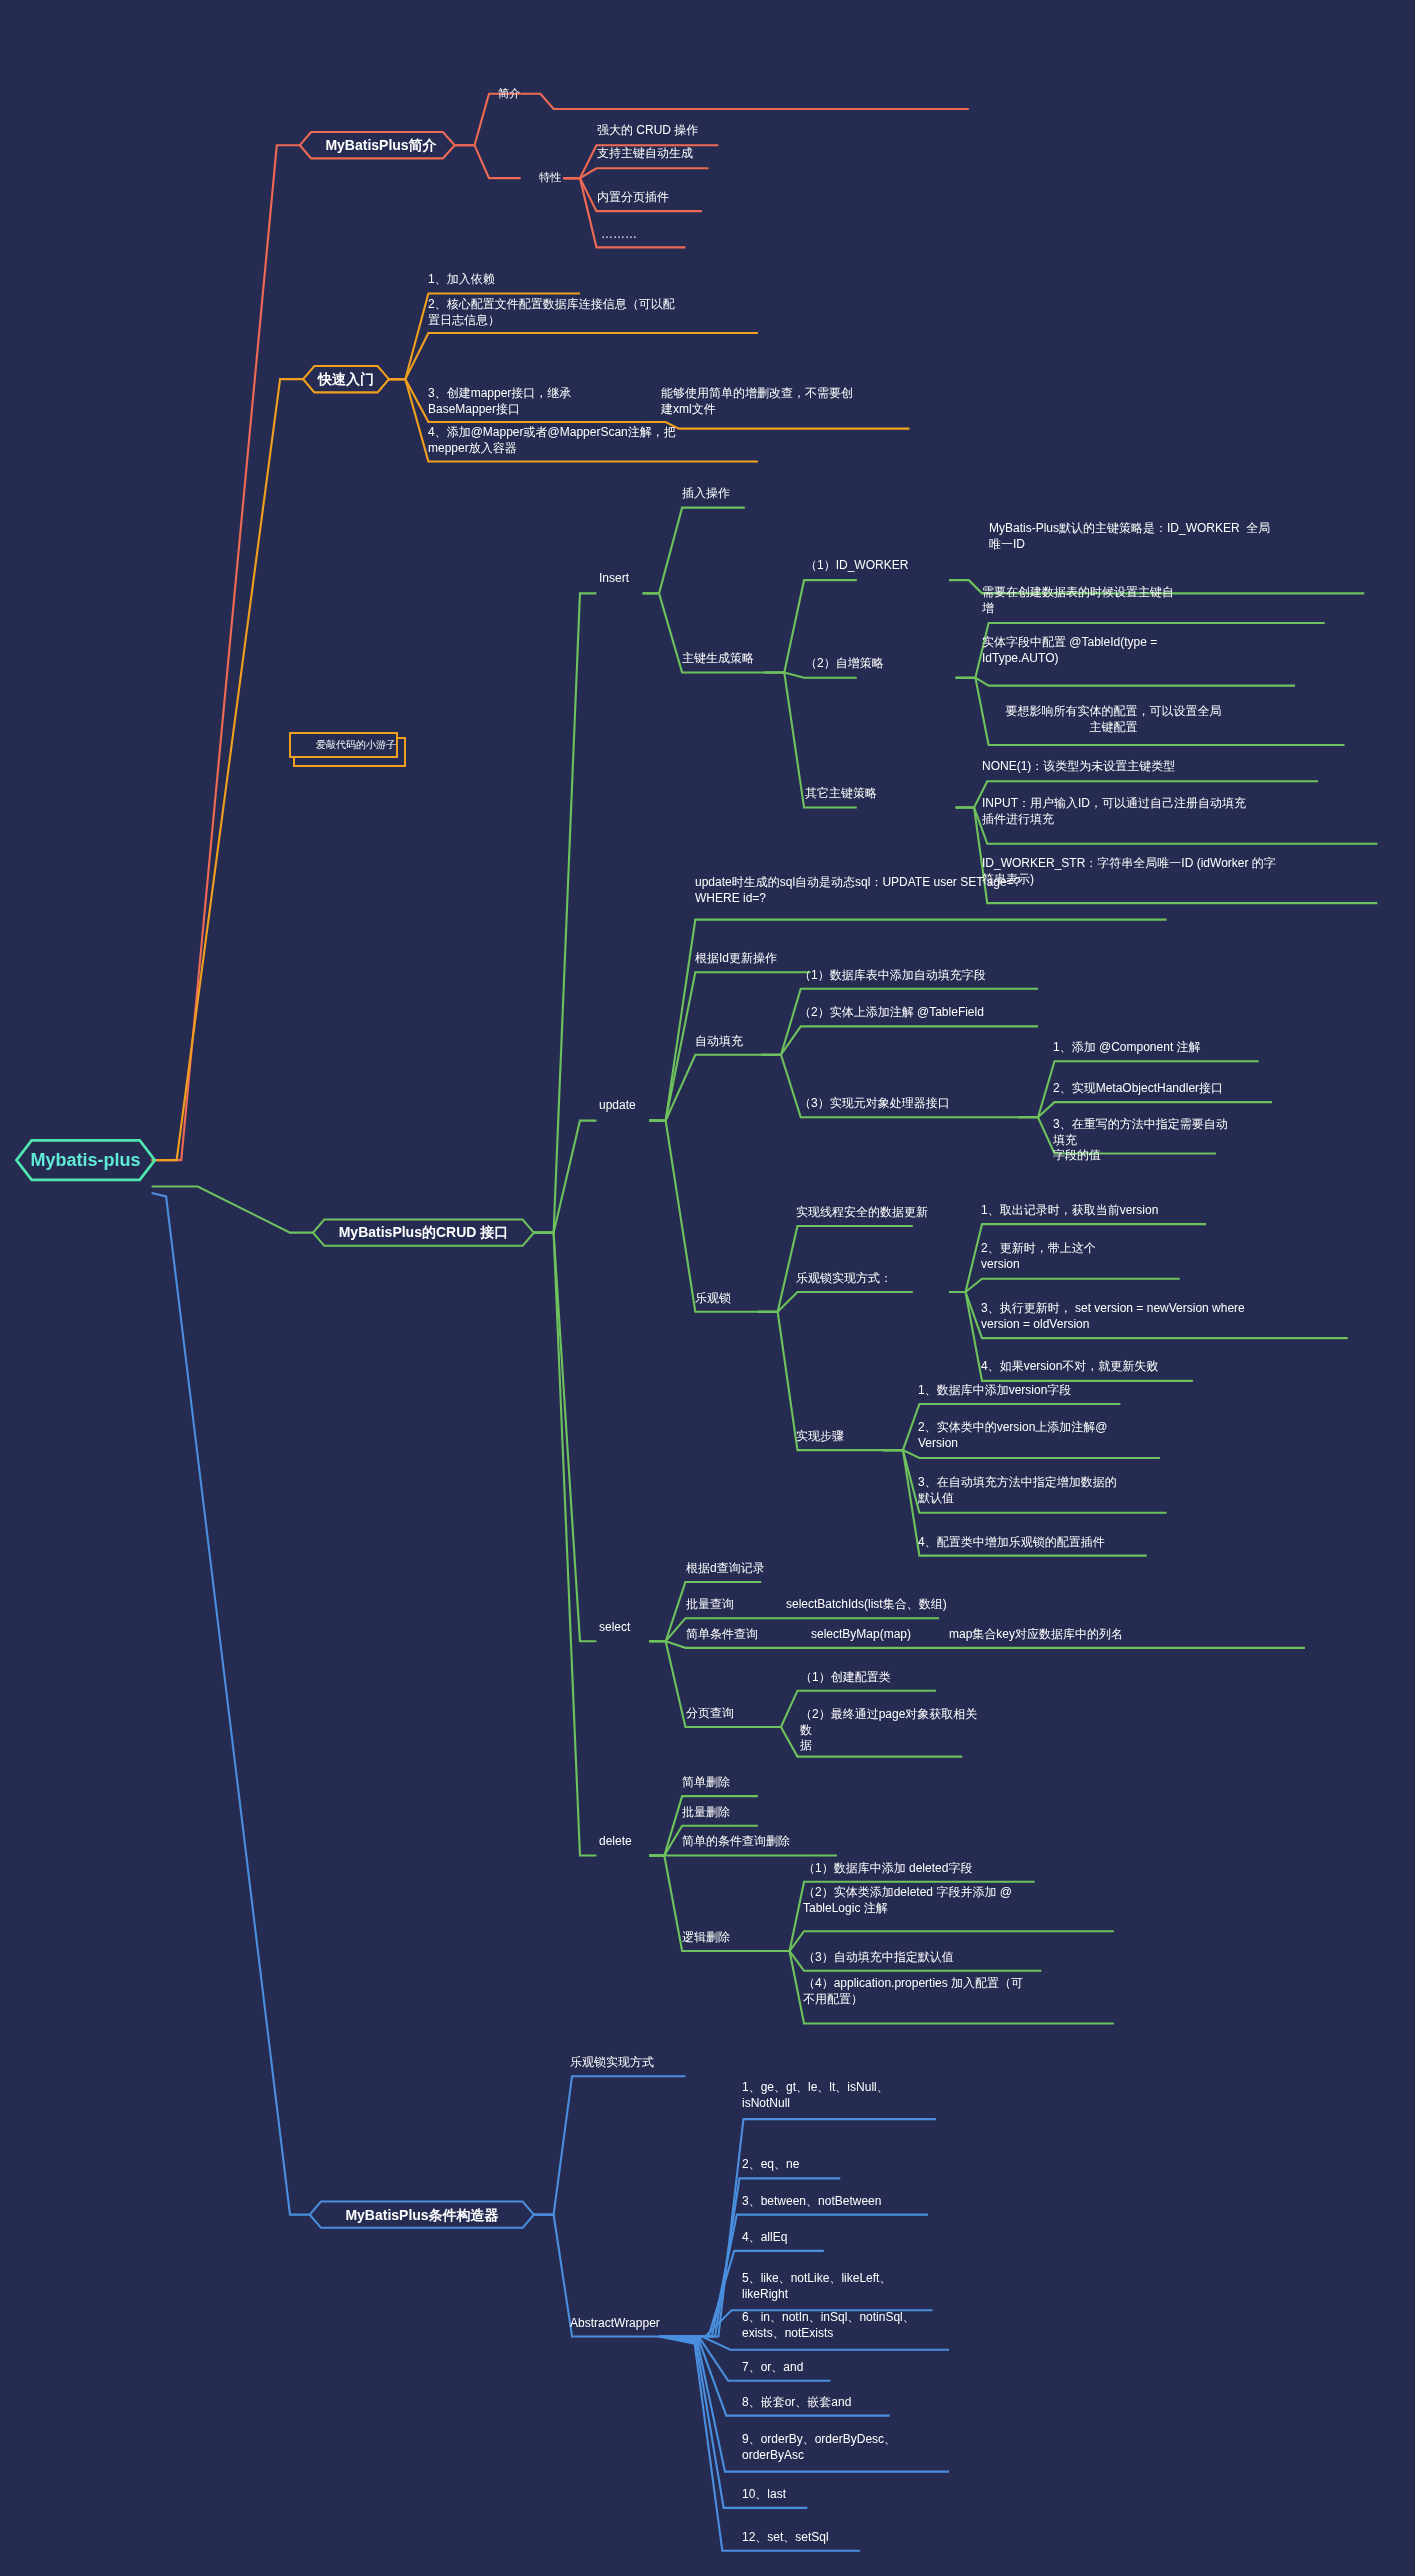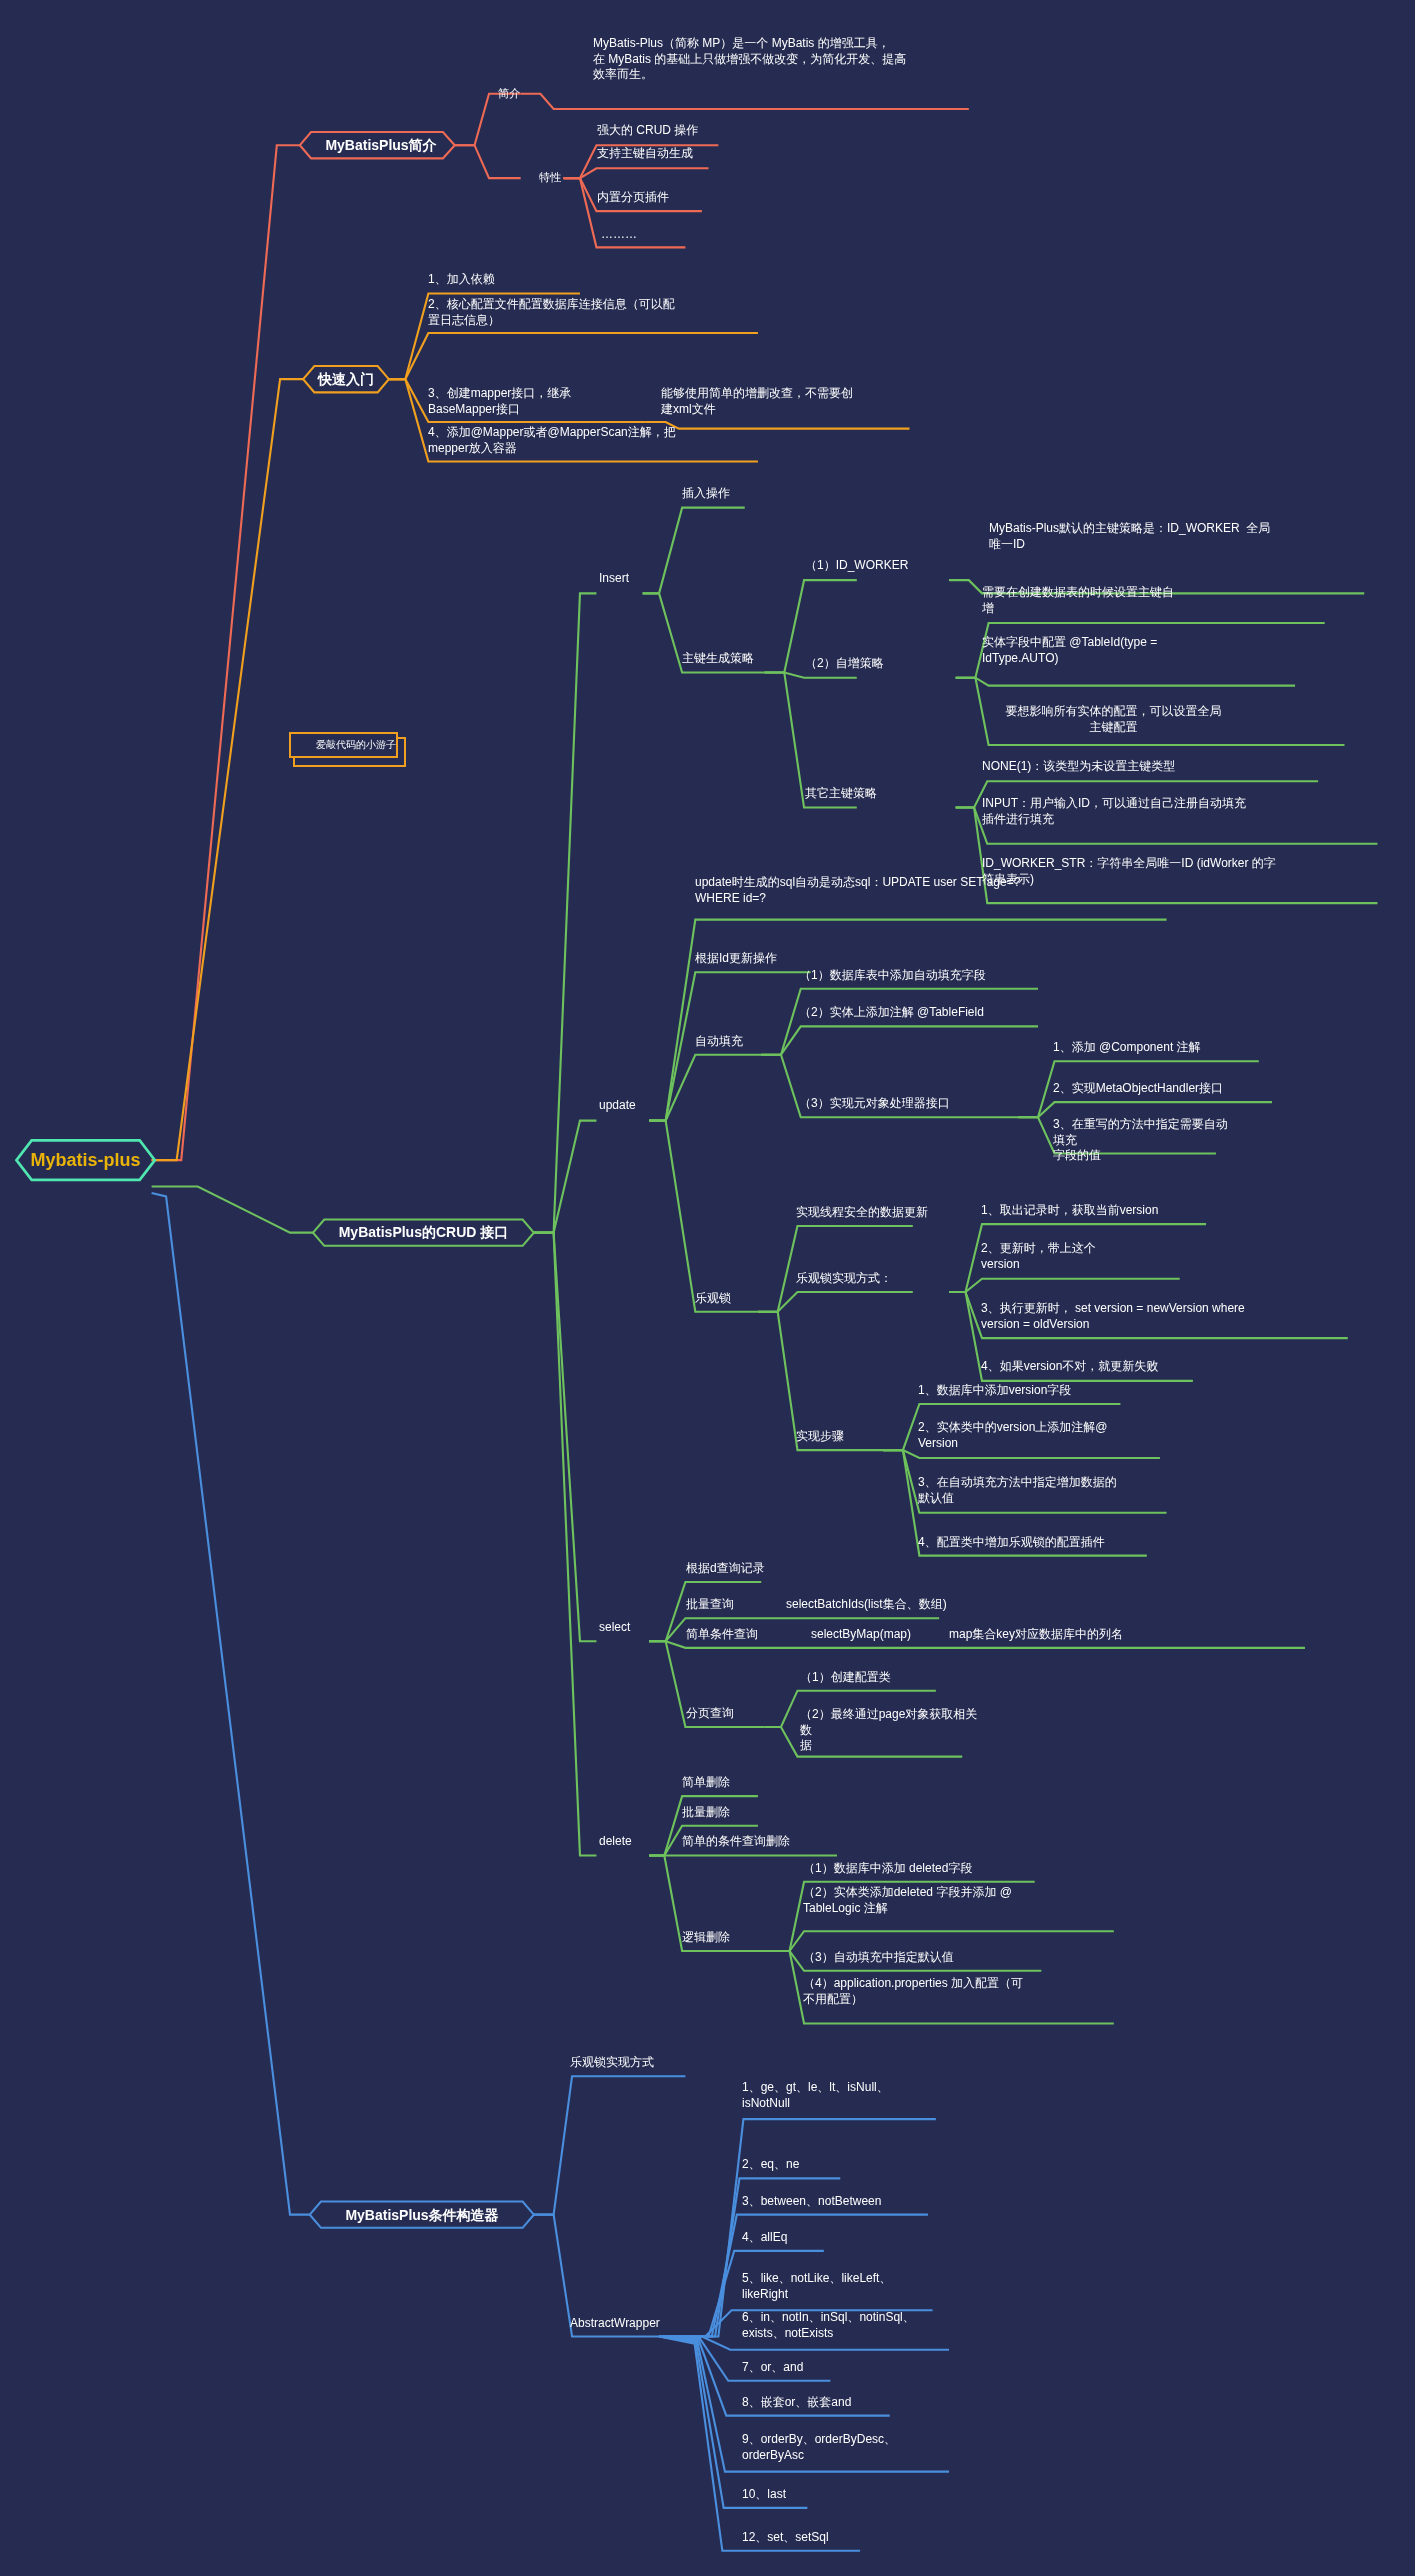--- a/index.html
+++ b/index.html
@@ -15,21 +15,21 @@
   .node{position:absolute;color:#fff;line-height:1.30;white-space:pre-wrap;}
   .t16{font-size:11.2px;}
   .t17{font-size:12px;}
   .t18{font-size:14px;}
 
   
   .hex{
     position:absolute;display:flex;align-items:center;justify-content:center;
     box-sizing:border-box;background:transparent;text-align:center;
   }
-  .hex .hexlabel{position:relative;z-index:3;font-weight:bold;color:#eab308;}
+  .hex .hexlabel{position:relative;z-index:3;font-weight:bold;color:#5eead4;}
 
   
   .stamp{
     position:absolute;box-sizing:border-box;
     border:2px solid #f0a01e;background:#262c51;
     display:flex;align-items:center;justify-content:center;
     font-size:10px;color:#ffffff;z-index:6;
   }
   .stamp-shadow{
     position:absolute;border:2px solid #f0a01e;background:transparent;z-index:5;
@@ -168,23 +168,20 @@
 
   <div class="node t18" style="left:310px;top:136px;width:142px;text-align:center;font-weight:bold;">MyBatisPlus简介</div>
 
   <div class="node t18" style="left:308px;top:370px;width:76px;text-align:center;font-weight:bold;">快速入门</div>
 
   <div class="node t18" style="left:318px;top:1223px;width:211px;text-align:center;font-weight:bold;">MyBatisPlus的CRUD 接口</div>
 
   <div class="node t18" style="left:315px;top:2206px;width:214px;text-align:center;font-weight:bold;">MyBatisPlus条件构造器</div>
 
   <div class="node t16" style="left:498px;top:86px;">简介</div>
-  <div class="node t17" style="left:593px;top:36px;width:382px;">MyBatis-Plus（简称 MP）是一个 MyBatis 的增强工具，
-在 MyBatis 的基础上只做增强不做改变，为简化开发、提高
-效率而生。</div>
 
   <div class="node t16" style="left:539px;top:170px;">特性</div>
   <div class="node t17" style="left:597px;top:123px;">强大的 CRUD 操作</div>
   <div class="node t17" style="left:597px;top:146px;">支持主键自动生成</div>
   <div class="node t17" style="left:597px;top:190px;">内置分页插件</div>
   <div class="node t17" style="left:601px;top:227px;">………</div>
 
   <div class="node t17" style="left:428px;top:272px;">1、加入依赖</div>
   <div class="node t17" style="left:428px;top:297px;width:333px;">2、核心配置文件配置数据库连接信息（可以配
 置日志信息）</div>

